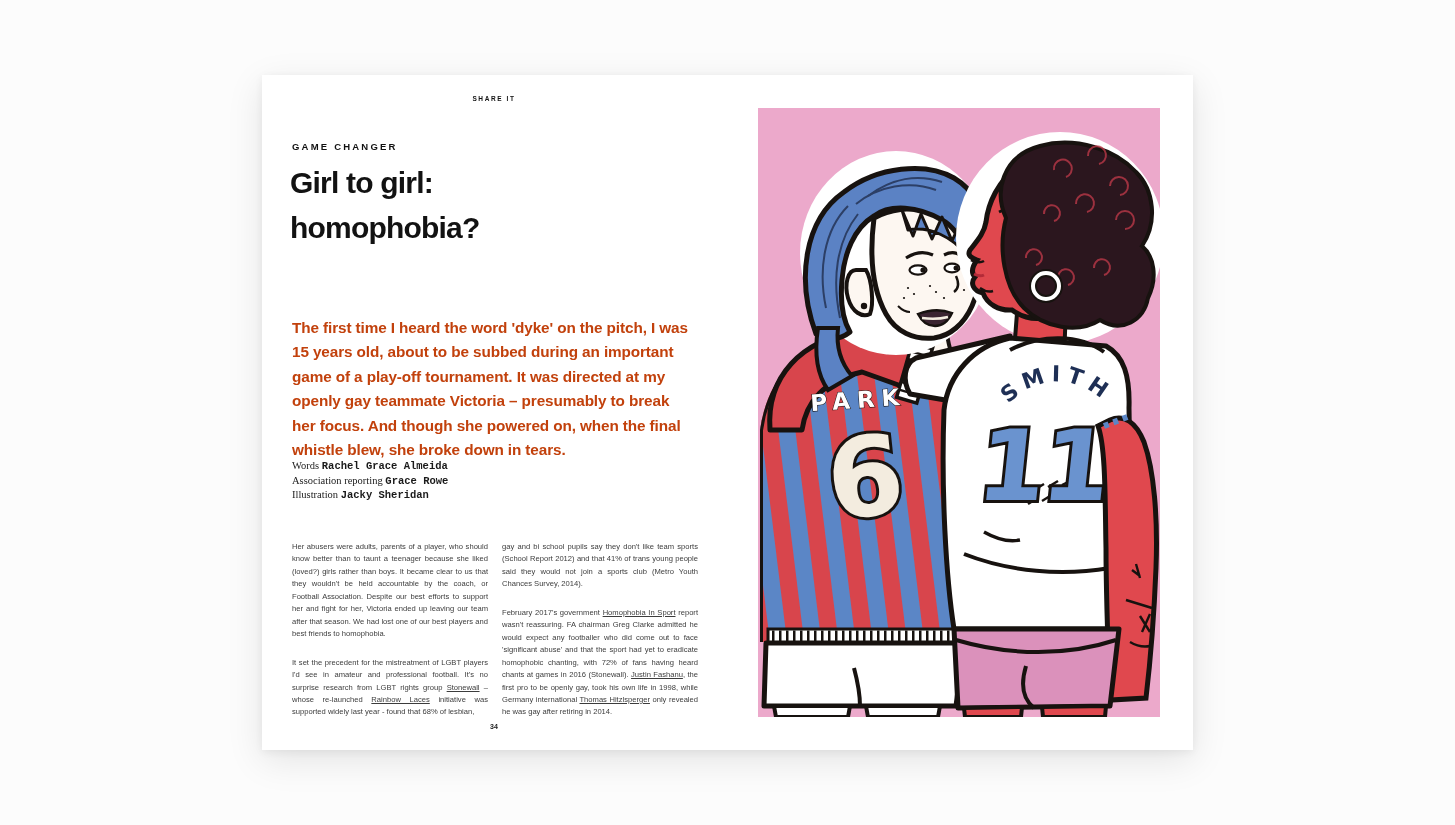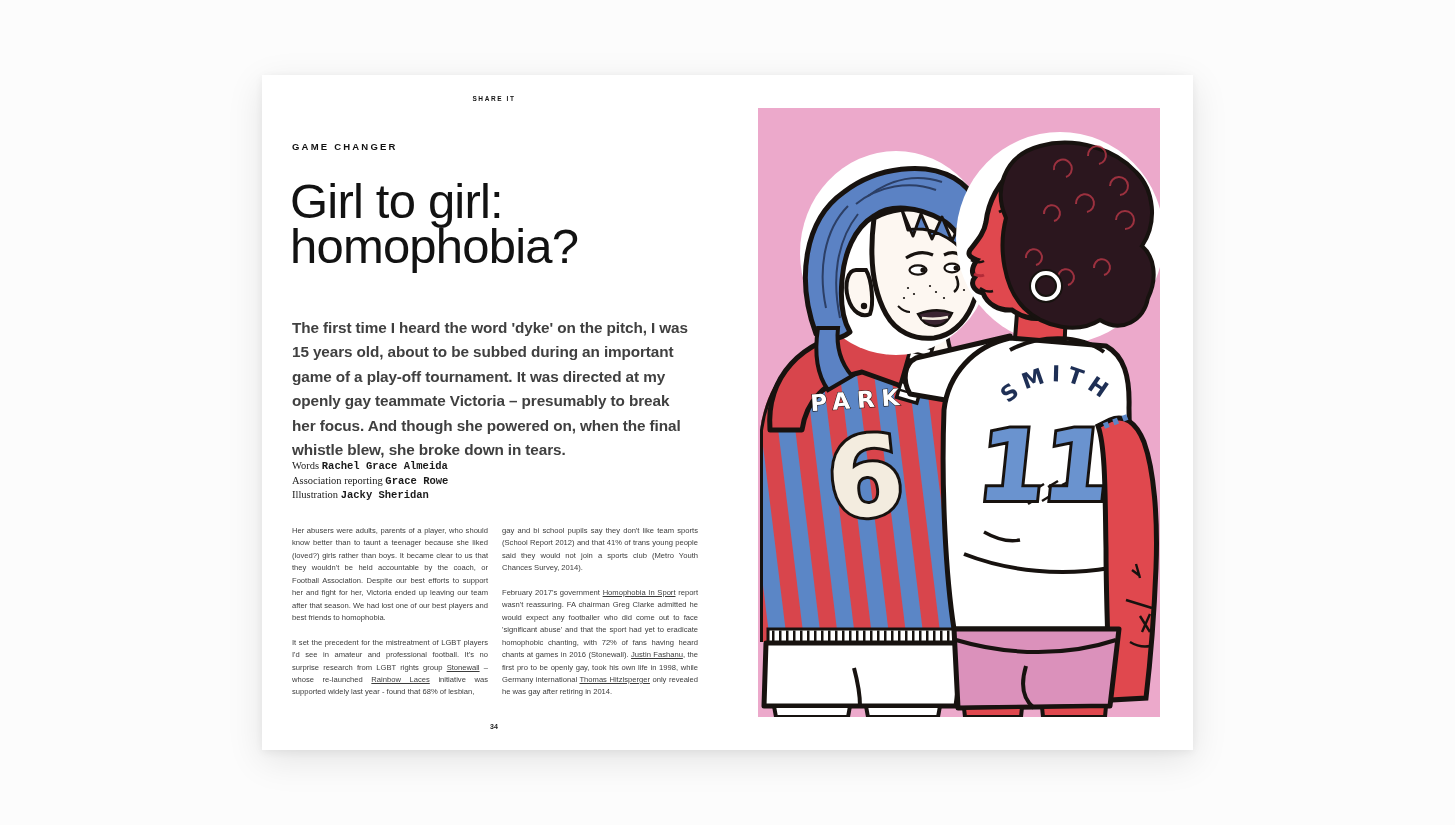--- a/index.html
+++ b/index.html
@@ -15,46 +15,46 @@
   }
   .share{
     position:absolute;left:30px;top:20px;width:404px;text-align:center;
     font-size:6.5px;font-weight:bold;letter-spacing:1.6px;color:#111;
   }
   .kicker{
     position:absolute;left:30px;top:66px;
     font-size:9.5px;font-weight:bold;letter-spacing:2.2px;color:#111;
   }
   .headline{
-    position:absolute;left:28px;top:104px;width:420px;
-    font-size:49px;line-height:45px;font-weight:normal;color:#121212;
+    position:absolute;left:28px;top:85px;width:420px;
+    font-size:30px;line-height:45px;font-weight:bold;color:#121212;
     letter-spacing:-0.8px;
   }
   .intro{
     position:absolute;left:30px;top:241px;width:396px;
-    font-size:15.3px;line-height:24.4px;font-weight:bold;color:#404040;
+    font-size:15.3px;line-height:24.4px;font-weight:bold;color:#c2410c;
     letter-spacing:-0.1px;
   }
   .byline{
     position:absolute;left:30px;top:384px;width:300px;
     font-size:10.5px;line-height:13.6px;color:#1a1a1a;
   }
   .byline .role{font-family:"Liberation Serif","DejaVu Serif",serif;font-weight:normal;}
   .byline .name{font-weight:bold;font-family:Liberation Mono, monospace;}
   .cols{
     position:absolute;left:30px;top:450px;width:406px;
   }
   .col{
     position:absolute;top:0;width:196px;
     font-size:7.6px;line-height:12.45px;color:#3c3c3c;
     text-align:justify;
   }
   .col.c0{left:0;}
   .col.c1{left:210px;}
-  .col p{margin:0 0 12px 0;}
+  .col p{margin:16px 0 12px 0;}
   .col .lnk{text-decoration:underline;text-underline-offset:1px;}
   .pagenum{
     position:absolute;left:30px;top:648px;width:404px;text-align:center;
     font-size:7px;font-weight:bold;color:#222;
   }
   .illo{
     position:absolute;left:496px;top:33px;width:402px;height:609px;
   }
 </style>
 </head>

